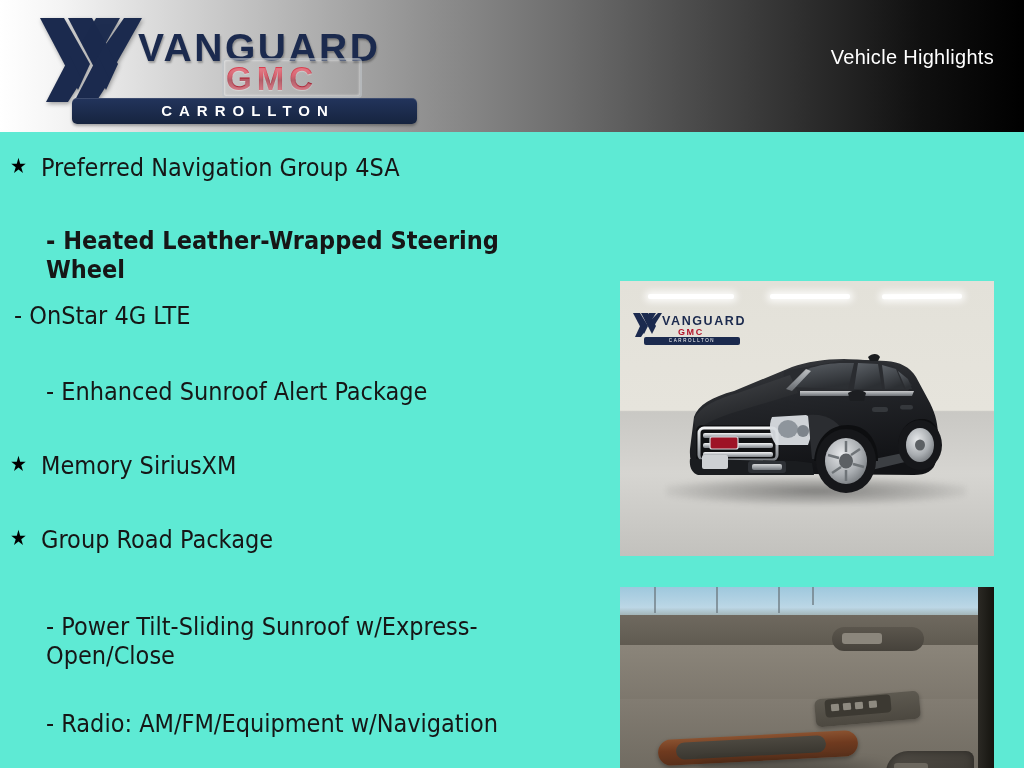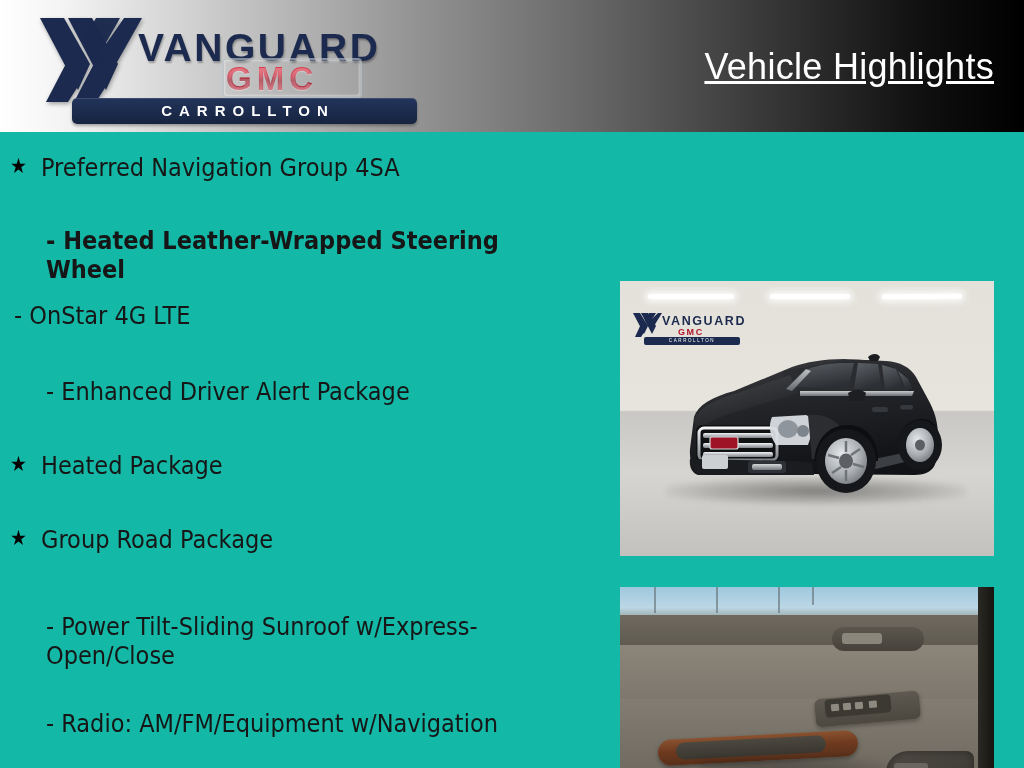--- a/index.html
+++ b/index.html
@@ -2,21 +2,21 @@
 <html><head>
 <meta charset="utf-8">
 <style>
   * { margin:0; padding:0; box-sizing:border-box; }
   html, body {
     width:1024px; height:768px;
     background:#f2f2f2;
     font-family:"Liberation Sans", sans-serif;
     overflow:hidden;
   }
-  .slide { position:relative; width:1024px; height:768px; background:#14b8a6; }
+  .slide { position:relative; width:1024px; height:768px; background:#5eead4; }
 
   
   .header {
     position:absolute; left:0; top:0; width:1024px; height:132px;
     background:linear-gradient(to right,
       #ffffff 0%, #f4f4f4 6%, #d8d8d8 16%, #b9b9b9 27%,
       #8f8f8f 42%, #6e6e6e 55%, #4a4a4a 68%, #2a2a2a 80%,
       #101010 90%, #000000 100%);
     overflow:hidden;
   }
@@ -56,23 +56,22 @@
     border-radius:5px;
     box-shadow:0 2px 3px rgba(0,0,0,.3), inset 0 1px 0 rgba(255,255,255,.12);
   }
   .logo-bar span {
     display:block; text-align:center; line-height:26px;
     color:#ffffff; font-size:15px; font-weight:bold; letter-spacing:7px;
     text-indent:7px;
   }
   .header-title {
     position:absolute; right:30px; top:46px;
-    color:#ffffff; font-size:36px; font-weight:normal;
+    color:#ffffff; font-size:20px; font-weight:normal;
     letter-spacing:.3px;
-    text-decoration:underline;
   }
 
   
   .content { position:absolute; left:0; top:132px; width:1024px; height:636px; }
 
   .feature-list { position:absolute; left:0; top:0; width:615px; }
   .feat {
     display:flex; align-items:flex-start;
     font-size:25px; color:#161616; line-height:1.16;
     font-family:"DejaVu Sans Condensed","Liberation Sans", sans-serif;
@@ -205,25 +204,25 @@
           <span class="star">★</span>
           <span class="feat-text">Preferred Navigation Group 4SA</span>
         </div>
         <div class="feat level-1" style="position: absolute; top: 94px; left: 0px; width: 560px; font-weight: bold;">
           <span class="feat-text">- Heated Leather-Wrapped Steering Wheel</span>
         </div>
         <div class="feat level-1" style="position: absolute; top: 169px; left: 0px; width: 560px; padding-left: 12px;">
           <span class="feat-text">- OnStar 4G LTE</span>
         </div>
         <div class="feat level-1" style="position: absolute; top: 245px; left: 0px; width: 560px;">
-          <span class="feat-text">- Enhanced Driver Alert Package</span>
+          <span class="feat-text">- Enhanced Sunroof Alert Package</span>
         </div>
         <div class="feat level-0" style="position: absolute; top: 319px; left: 0px; width: 600px;">
           <span class="star">★</span>
-          <span class="feat-text">Heated Package</span>
+          <span class="feat-text">Memory SiriusXM</span>
         </div>
         <div class="feat level-0" style="position: absolute; top: 393px; left: 0px; width: 600px;">
           <span class="star">★</span>
           <span class="feat-text">Group Road Package</span>
         </div>
         <div class="feat level-1" style="position: absolute; top: 468px; left: 0px; width: 560px; margin-top: 12px;">
           <span class="feat-text">- Power Tilt-Sliding Sunroof w/Express-Open/Close</span>
         </div>
         <div class="feat level-1" style="position: absolute; top: 577px; left: 0px; width: 560px;">
           <span class="feat-text">- Radio: AM/FM/Equipment w/Navigation</span>

